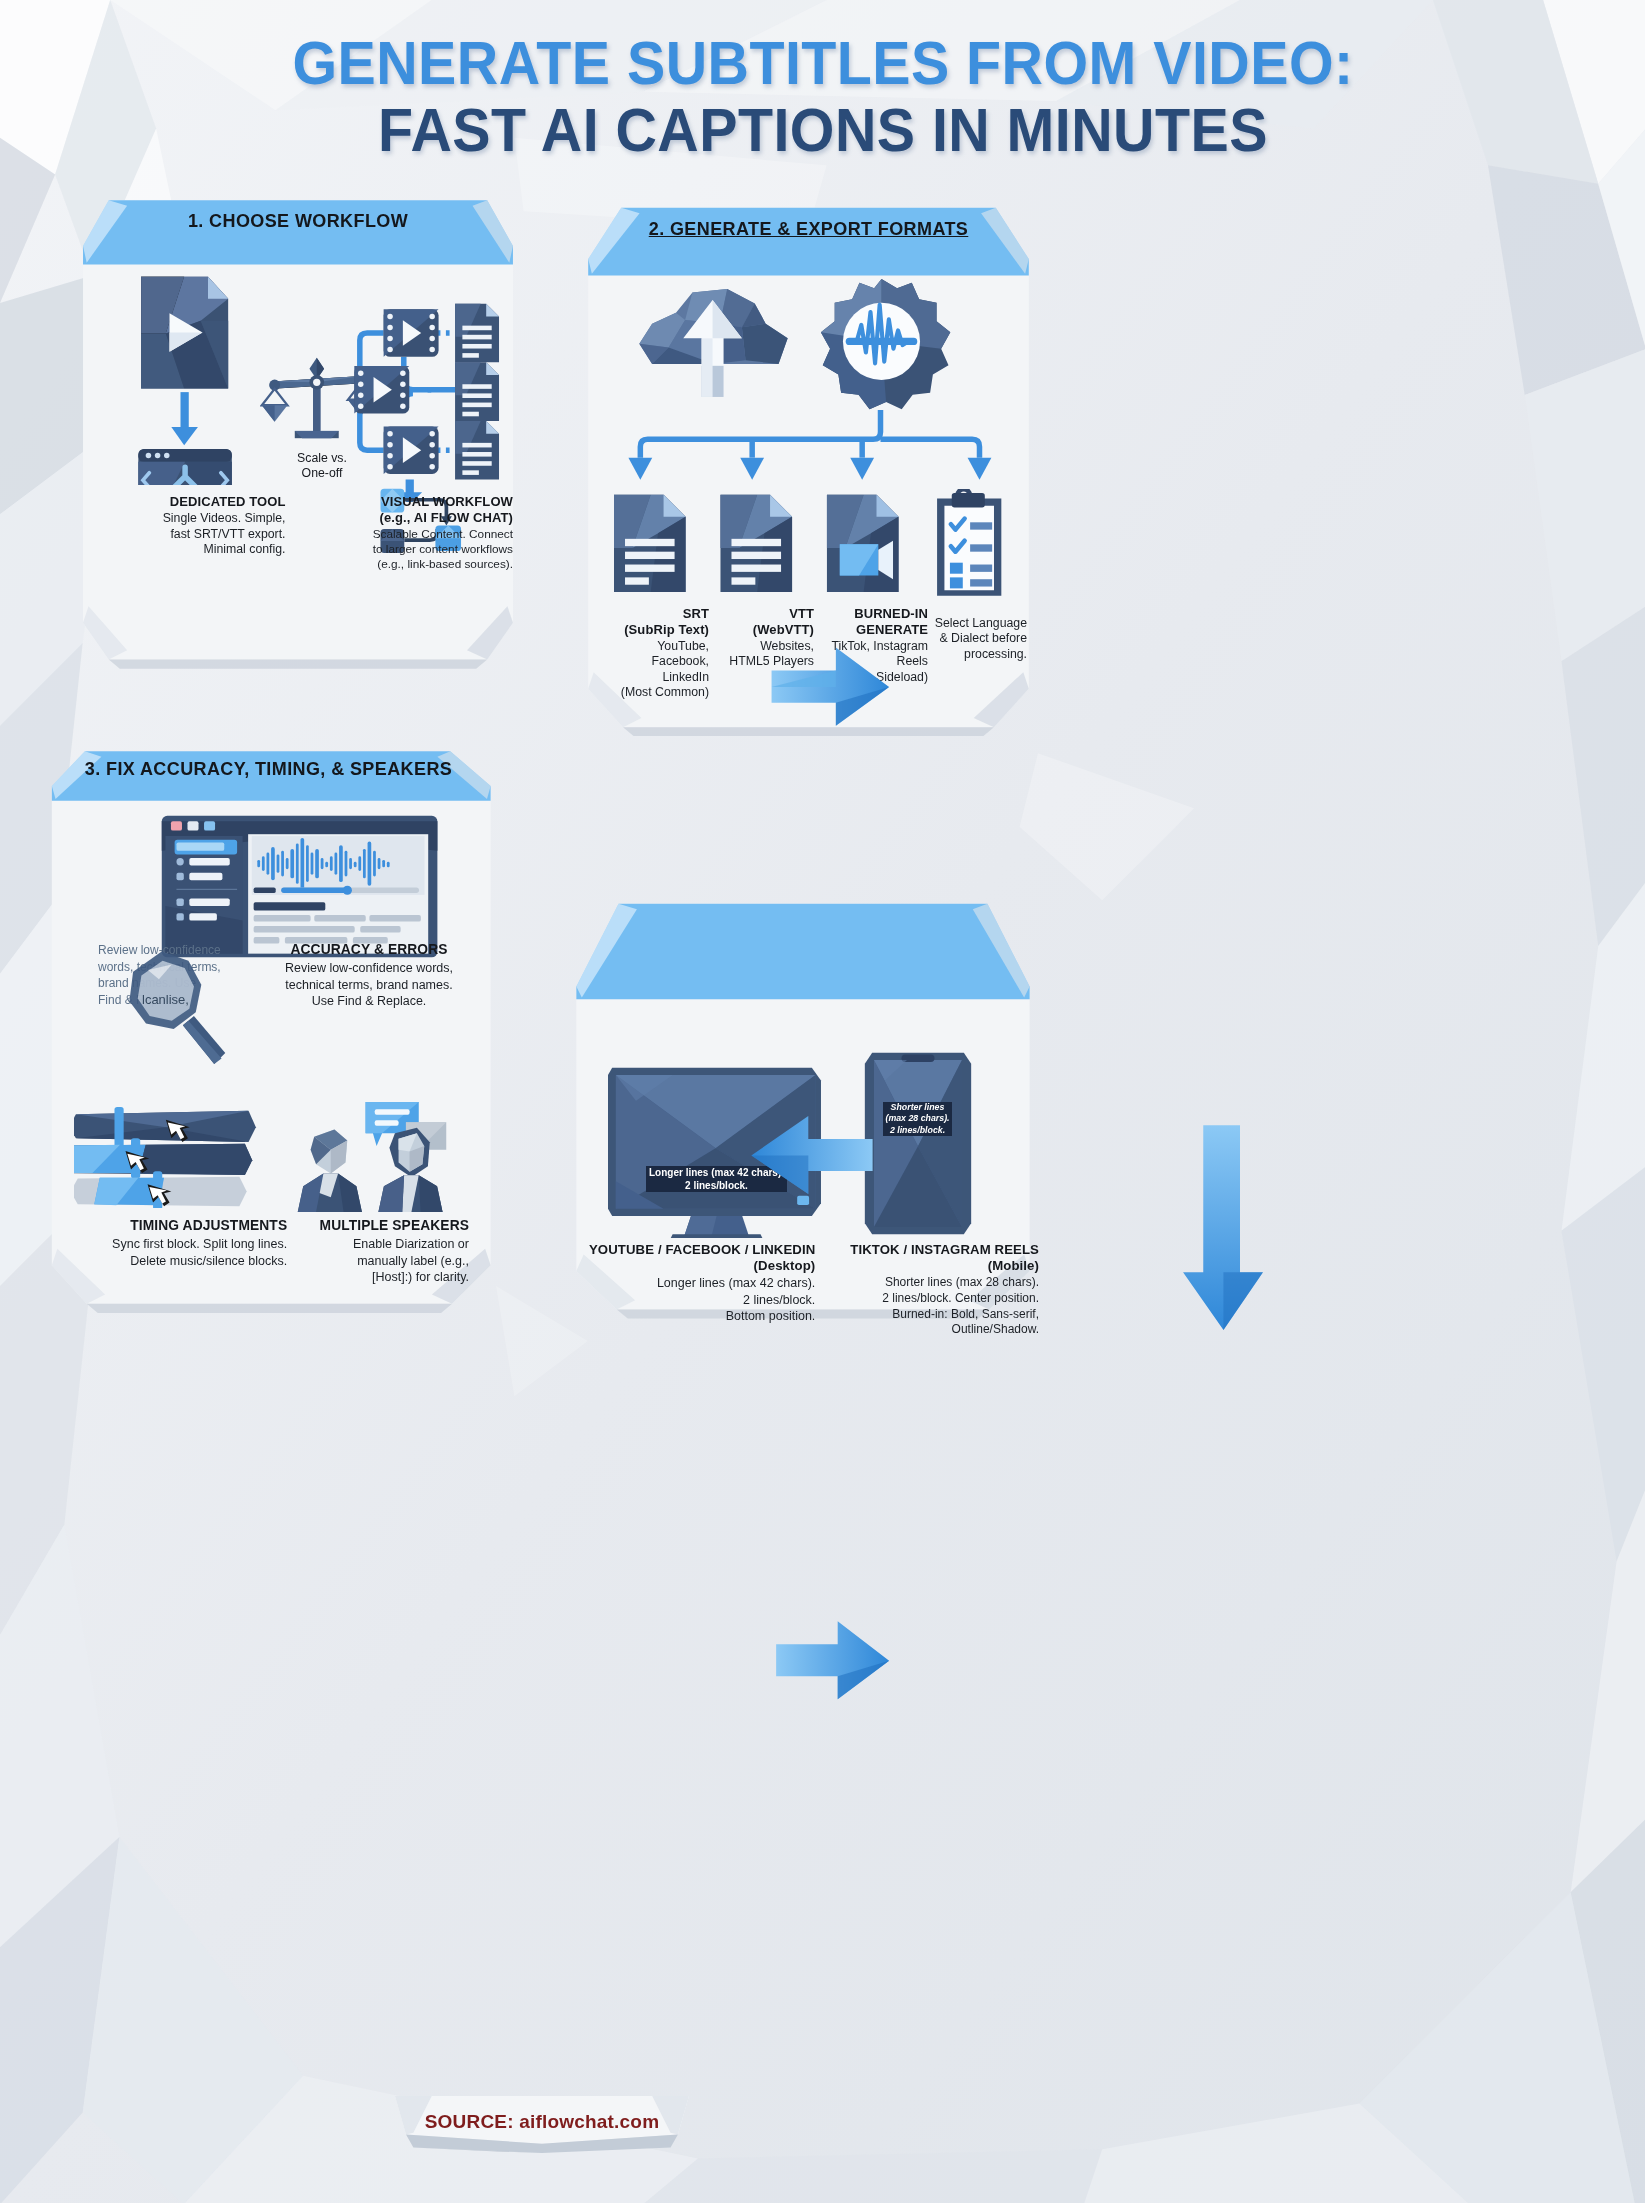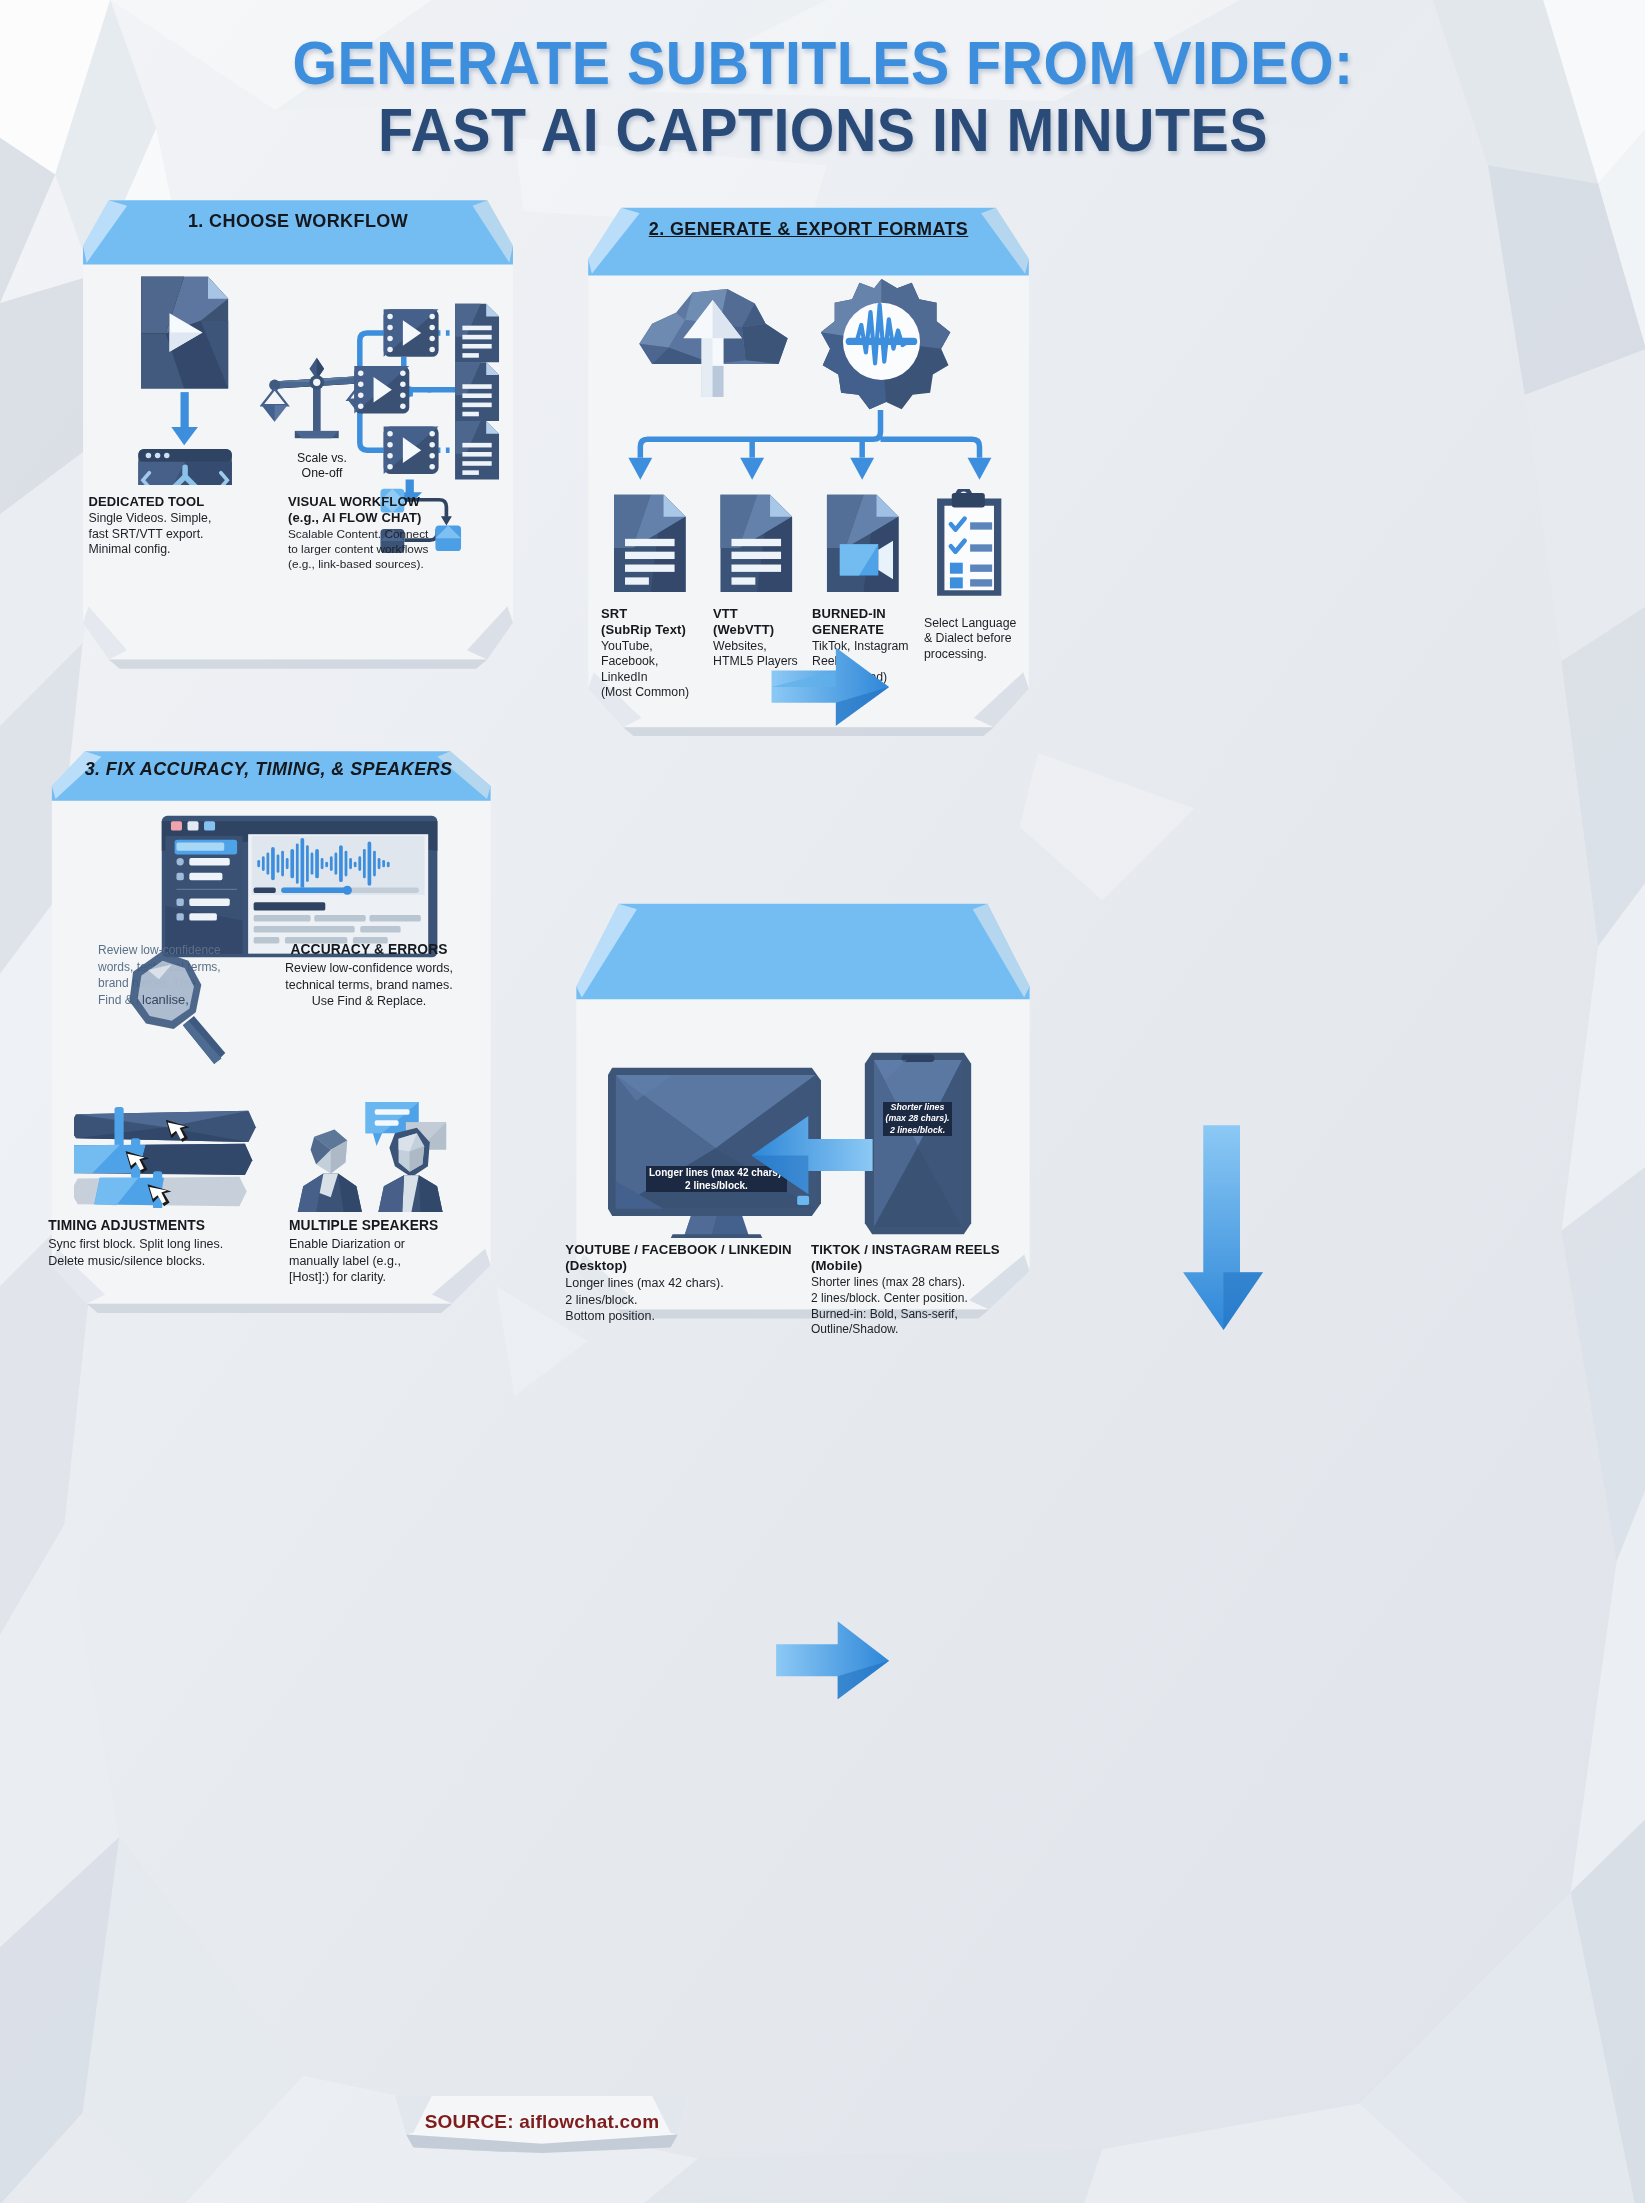--- a/index.html
+++ b/index.html
@@ -45,25 +45,25 @@
     letter-spacing: 0.4px;
   }
 
   #panel1 { left: 72px;  top: 191px;  width: 452px;  height: 478px; }
   #panel2 { left: 579px; top: 193px;  width: 459px;  height: 544px; }
   #panel3 { left: 39px;  top: 742px;  width: 459px;  height: 571px; }
   #panel4 { left: 569px; top: 891px;  width: 468px;  height: 428px; }
 
   .panel-head.h1 { top: 20px; font-size: 18px; }
   .panel-head.h2 { top: 26px; font-size: 18px; text-decoration: underline; }
-  .panel-head.h3 { top: 16.5px; font-size: 18px; font-style: italic; }
+  .panel-head.h3 { top: 16.5px; font-size: 18px; }
   .panel-head.h4 { top: 27.5px; font-size: 18px; line-height: 1.32; }
 
   
-  .blk { position: absolute; text-align: left; }
+  .blk { position: absolute; text-align: right; }
   .blk .t {
     font-weight: bold; color: #15181d; font-size: 13px;
     line-height: 1.2; letter-spacing: 0.1px;
   }
   .blk .d {
     color: #1c2026; font-size: 12.3px; line-height: 1.26; margin-top: 1.8px;
   }
   .blk .small { font-size: 11.8px; }
   .mini-label {
     position: absolute; text-align: center; color: #16191f;

